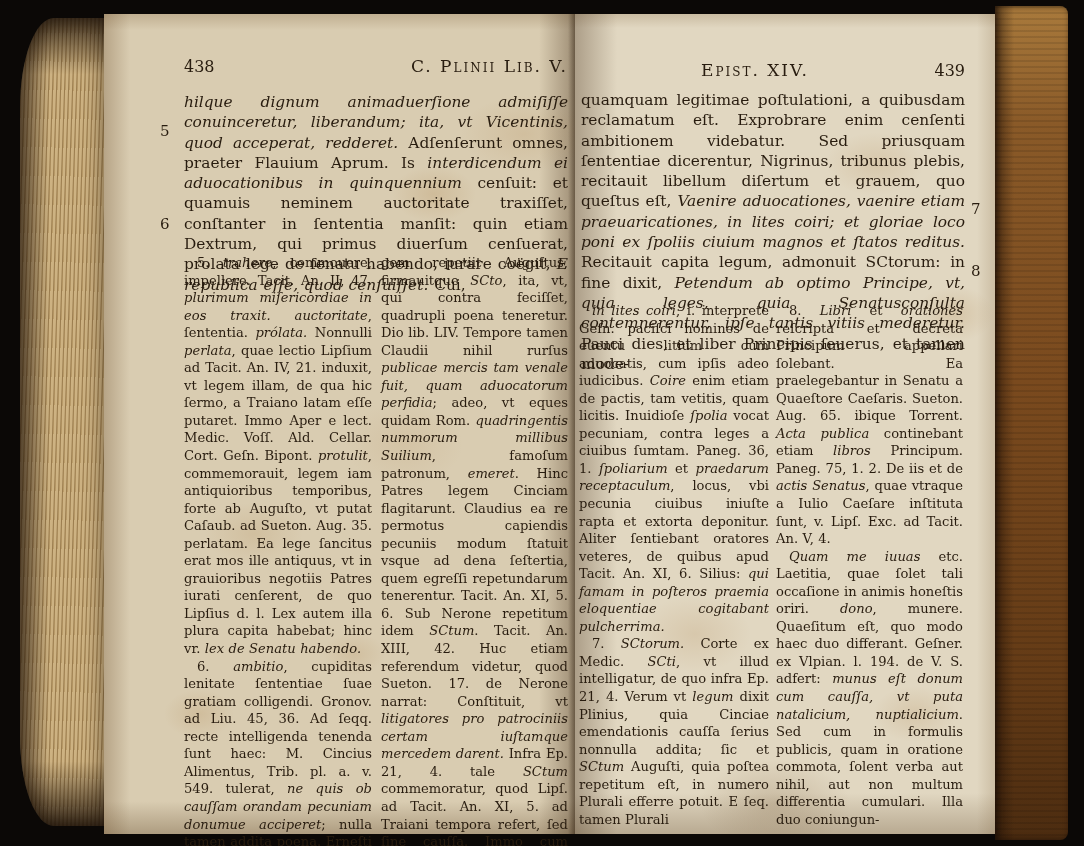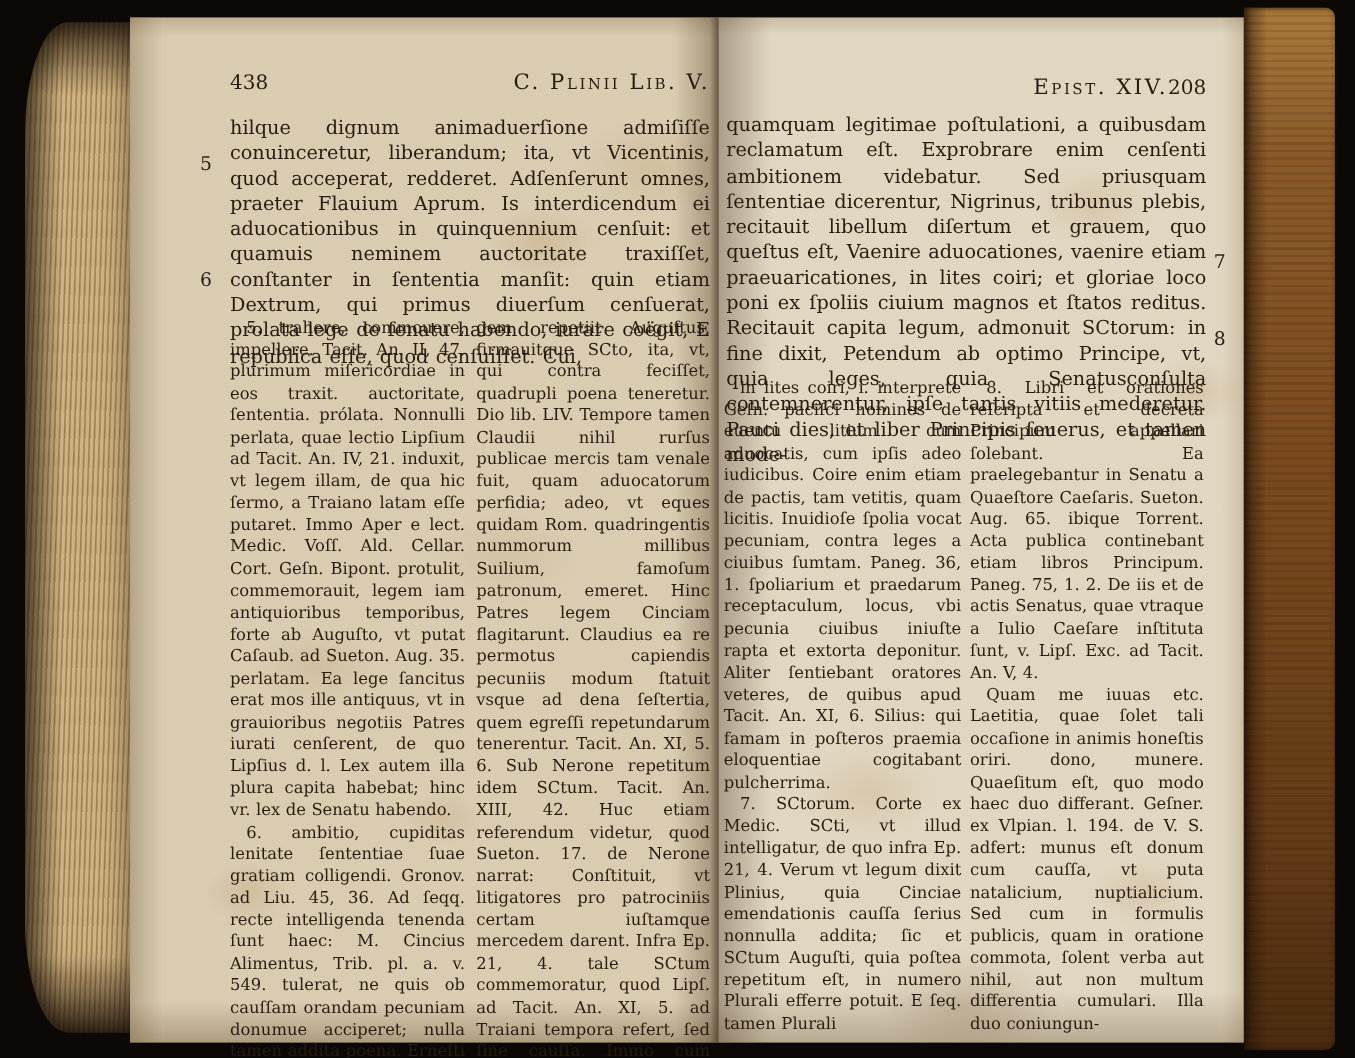--- a/index.html
+++ b/index.html
@@ -58,31 +58,31 @@
     position:absolute;left:975px;top:0;width:73px;height:834px;
     background-image:
       repeating-linear-gradient(180deg, rgba(0,0,0,.10) 0 2px, rgba(255,255,255,0) 2px 6px),
       linear-gradient(90deg, rgba(30,15,5,.55), rgba(30,15,5,0) 26%),
       linear-gradient(180deg,#a97a3c,#8a5a28 14%,#7a4a1e 45%,#643b16 80%,#4c2c10);
     border-radius:0 8px 8px 0;
     box-shadow:inset 2px 0 6px rgba(20,10,4,.7);
   }
 
   .ink{color:#281c0f;}
-  .it{}
+  .it{font-style:italic;}
 
   .running-head{
     position:absolute;display:flex;align-items:baseline;
     font-variant:small-caps;letter-spacing:2px;font-size:17px;
   }
   .running-head .pgnum{font-variant:normal;letter-spacing:0;font-size:16px;}
   .lp-head{left:80px;top:42px;width:384px;}
   .lp-head .title{flex:1;text-align:right;}
   .rp-head{left:6px;top:46px;width:384px;}
-  .rp-head .title{flex:1;text-align:right;padding-left:120px;}
+  .rp-head .title{flex:1;text-align:left;padding-left:120px;}
 
   .main-text{
     position:absolute;font-size:15.4px;line-height:20.3px;
     text-align:justify;word-spacing:.06em;
   }
   .lp-main{left:80px;top:78px;width:384px;}
   .rp-main{left:6px;top:76px;width:384px;}
 
   .margin-num{position:absolute;font-size:15px;}
   .lp-n5{left:56px;top:108px;}
@@ -127,21 +127,21 @@
     <div class="comm-col lp-col2">
         <p class="cpar noindent"><span>gem repetiit Auguſtus, firmauitque </span><span class="it">SCto</span><span>, ita, vt, qui contra feciſſet, quadrupli poena teneretur.  Dio lib. LIV. Tempore tamen Claudii nihil rurſus </span><span class="it">publicae mercis tam venale fuit, quam aduocatorum perfidia</span><span>; adeo, vt eques quidam Rom. </span><span class="it">quadringentis nummorum millibus Suilium</span><span>, famoſum patronum, </span><span class="it">emeret</span><span>. Hinc Patres legem Cinciam flagitarunt.  Claudius ea re permotus capiendis pecuniis modum ſtatuit vsque ad dena ſeſtertia, quem egreſſi repetundarum tenerentur. Tacit. An. XI, 5. 6.  Sub Nerone repetitum idem </span><span class="it">SCtum</span><span>.  Tacit. An. XIII, 42.  Huc etiam referendum videtur, quod Sueton. 17. de Nerone narrat: Conſtituit, vt </span><span class="it">litigatores pro patrociniis certam iuſtamque mercedem darent.</span><span>  Infra Ep. 21, 4. tale </span><span class="it">SCtum</span><span> commemoratur, quod Lipſ. ad Tacit. An. XI, 5. ad Traiani tempora refert, ſed ſine cauſſa.  Immo cum SCtum antiquius non valeret ad coërcendam aduocatorum auaritiam, Traianus </span></p>
       </div>
   </div>
 
   <div class="gutter"></div>
 
   <div class="page page-right ink">
     <div class="running-head rp-head">
       <span class="title">Epist. XIV.</span>
-      <span class="pgnum">208</span>
+      <span class="pgnum">439</span>
     </div>
 
     <span class="margin-num rp-n7">7</span>
     <span class="margin-num rp-n8">8</span>
 
     <div class="main-text rp-main"><span>quamquam legitimae poſtulationi, a quibusdam reclamatum eſt.  Exprobrare enim cenſenti ambitionem videbatur.  Sed priusquam ſententiae dicerentur, Nigrinus, tribunus plebis, recitauit libellum diſertum et grauem, quo queſtus eſt, </span><span class="it">Vaenire aduocationes, vaenire etiam praeuaricationes, in lites coiri; et gloriae loco poni ex ſpoliis ciuium magnos et ſtatos reditus.</span><span>  Recitauit capita legum, admonuit SCtorum: in fine dixit, </span><span class="it">Petendum ab optimo Principe, vt, quia leges, quia Senatusconſulta contemnerentur, ipſe tantis vitiis mederetur.</span><span>  Pauci dies, et liber Principis ſeuerus, et tamen mode-</span></div>
 
     <div class="comm-col rp-col1">
         <p class="cpar"><span class="it">in lites coiri</span><span>, i. interprete Geſn. paciſci homines de euentu litium cum aduocatis, cum ipſis adeo iudicibus.  </span><span class="it">Coire</span><span> enim etiam de pactis, tam vetitis, quam licitis.  Inuidioſe </span><span class="it">ſpolia</span><span> vocat pecuniam, contra leges a ciuibus ſumtam. Paneg. 36, 1. </span><span class="it">ſpoliarium</span><span> et </span><span class="it">praedarum receptaculum</span><span>, locus, vbi pecunia ciuibus iniuſte rapta et extorta deponitur.  Aliter ſentiebant oratores veteres, de quibus apud Tacit. An. XI, 6.  Silius: </span><span class="it">qui famam in poſteros praemia eloquentiae cogitabant pulcherrima.</span></p>
         <p class="cpar"><span>7. </span><span class="it">SCtorum.</span><span>  Corte ex Medic. </span><span class="it">SCti</span><span>, vt illud intelligatur, de quo infra Ep. 21, 4. Verum vt </span><span class="it">legum</span><span> dixit Plinius, quia Cinciae emendationis cauſſa ſerius nonnulla addita; ſic et </span><span class="it">SCtum</span><span> Auguſti, quia poſtea repetitum eſt, in numero Plurali efferre potuit. E ſeq. tamen Plurali </span></p>

